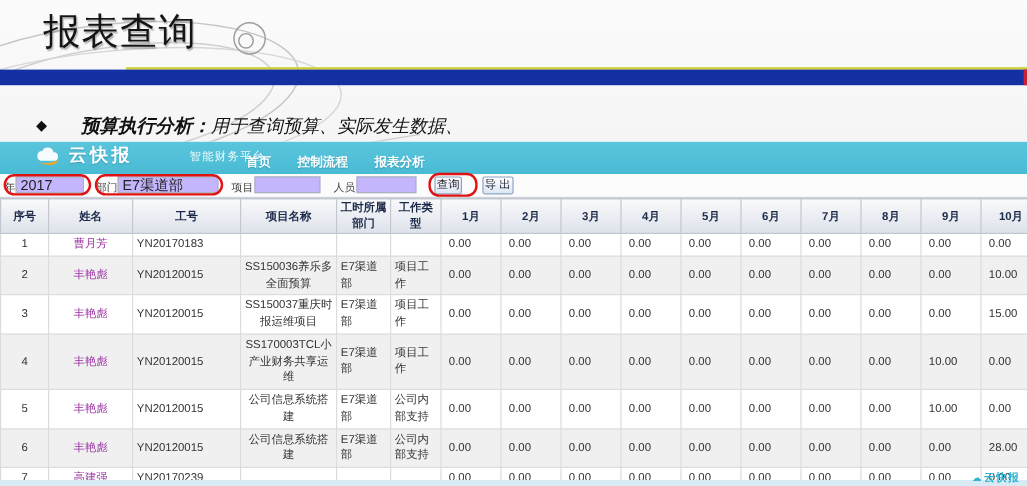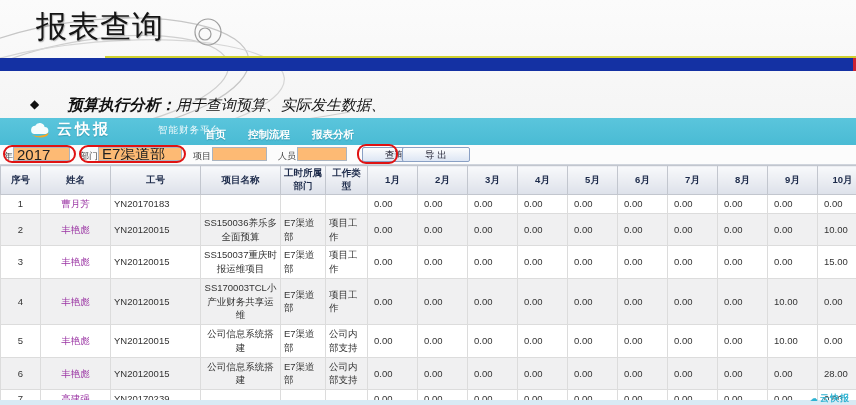--- a/index.html
+++ b/index.html
@@ -33,26 +33,26 @@
   .brand .cloud { margin-right:5px; }
   .brand-name { color:#fff; font-weight:bold; font-size:15px; letter-spacing:3px; text-shadow:0 1px 1px rgba(0,90,110,.35); }
   .brand-sub { position:absolute; left:158px; top:6px; color:rgba(255,255,255,.9); font-size:9.5px; letter-spacing:1px; }
   .app-nav { position:absolute; left:205px; top:10px; display:flex; gap:22px; }
   .app-nav .nav-item { color:#fff; font-size:10.5px; font-weight:bold; cursor:pointer; text-shadow:0 1px 1px rgba(0,90,110,.3); }
 
   
   .filter-bar { position:relative; height:20px; background:#fcfcfc; border-bottom:1px solid #cfd4dc; font-size:9px; color:#444; }
   .filter-bar .lbl { position:absolute; top:5px; }
   .filter-bar input {
-    position:absolute; top:2px; height:14px; border:1px solid #aab4c0; background:#fdba74;
-    font-size:15px; padding:0 3px; font-family:inherit; color:#222;
+    position:absolute; top:2px; height:14px; border:1px solid #aab4c0; background:#c4b5fd;
+    font-size:12px; padding:0 3px; font-family:inherit; color:#222;
   }
   .btn {
     position:absolute; top:2px; height:15px; font-size:9.5px; line-height:12px;
-    padding:0 22px; border:1px solid #8aa0c4; border-radius:2px; color:#223;
+    padding:0 1px; border:1px solid #8aa0c4; border-radius:2px; color:#223;
     background:linear-gradient(180deg,#fdfdfd,#dde6f4); cursor:pointer; font-family:inherit;
   }
 
   
   .annotation { position:absolute; border:2px solid #e01212; border-radius:9px; z-index:40; pointer-events:none; }
 
   
   .grid-wrap { position:relative; width:856px; overflow:hidden; }
   table.grid { border-collapse:collapse; table-layout:fixed; width:867px; font-size:9.5px; color:#333; }
   .grid th {

